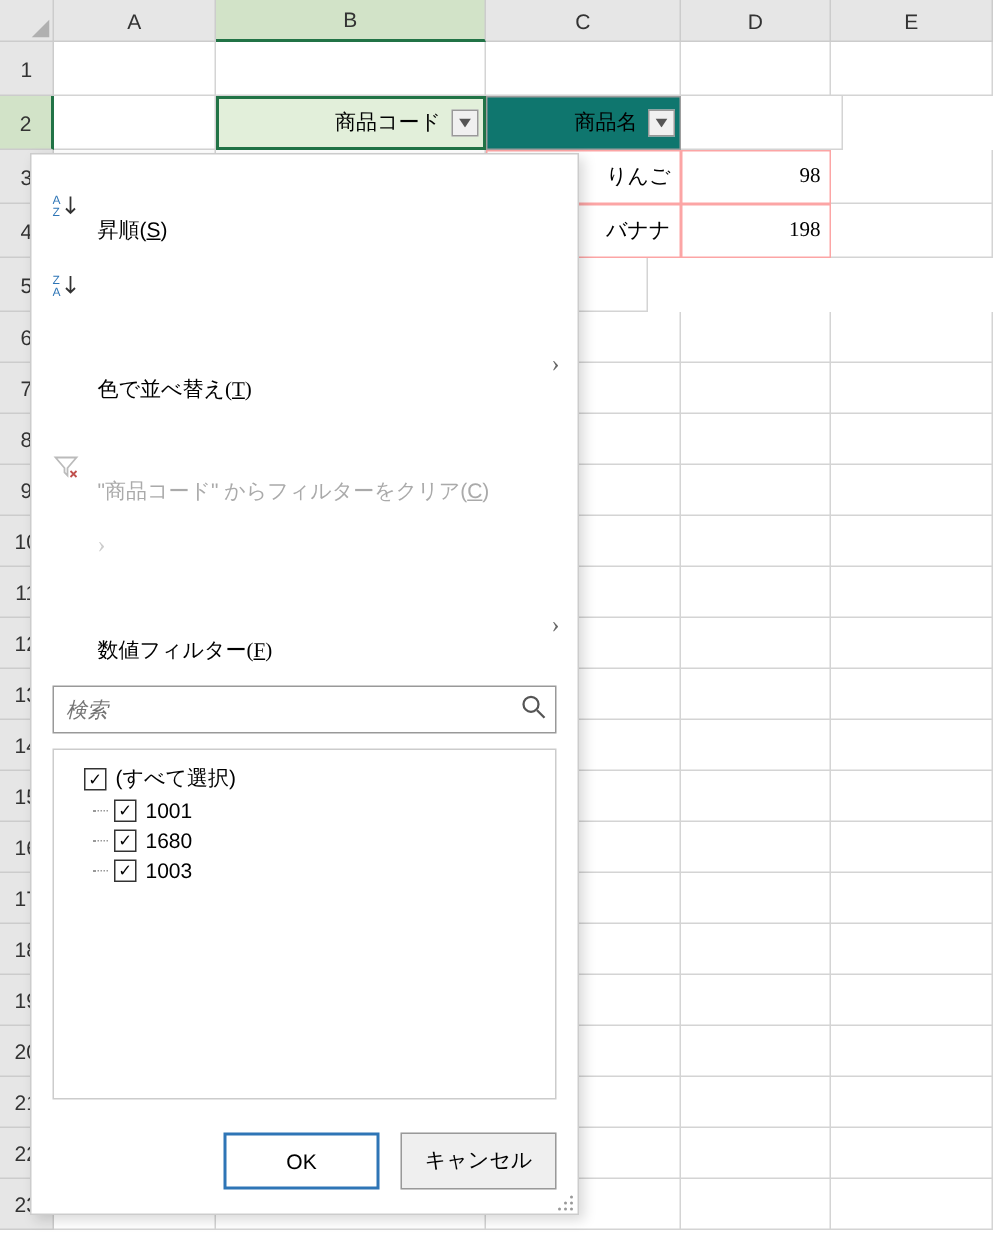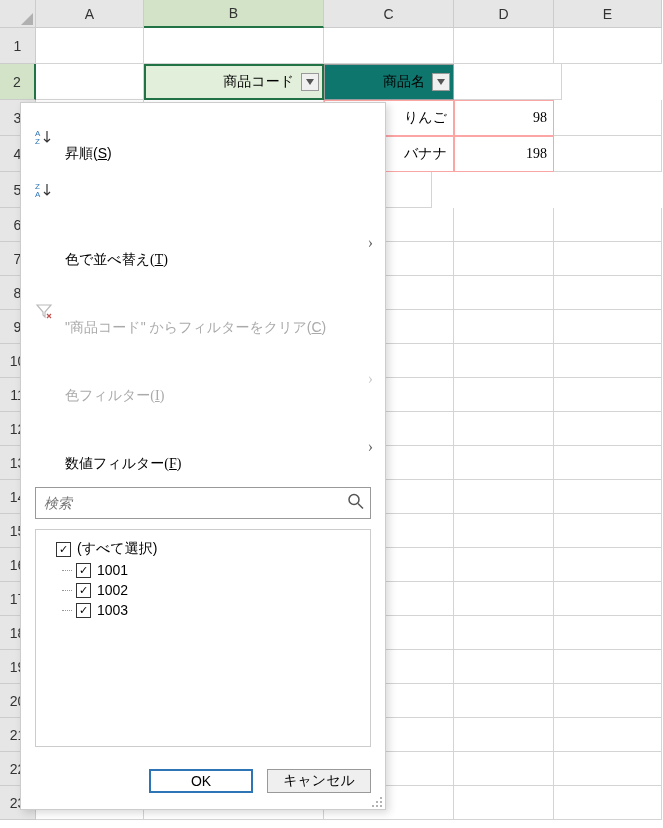--- a/index.html
+++ b/index.html
@@ -202,21 +202,21 @@
     }
     
     .button-row {
       display: flex;
       justify-content: flex-end;
       gap: 14px;
       padding: 12px 14px 16px 14px;
     }
     .btn {
       width: 104px;
-      height: 24px;
+      height: 38px;
       border: 1px solid #999;
       background: #efefef;
       display: flex;
       align-items: center;
       justify-content: center;
       cursor: pointer;
     }
     .btn.primary {
       border: 2px solid #2e75b6;
       background: #fff;
@@ -479,21 +479,20 @@
     <span class="menu-icon">
       <svg width="18" height="18" viewBox="0 0 18 18">
           <path d="M2 3 L16 3 L10 10 L10 15 L8 13 L8 10 Z" fill="none" stroke="#bbb" stroke-width="1.2"></path>
           <path d="M12 12 L16 16 M16 12 L12 16" stroke="#c0504d" stroke-width="1.2"></path>
         </svg>
     </span>
     <span class="menu-label"><span>"</span><span>商品コード</span><span>" からフィルターをクリア(</span><u>C</u><span>)</span></span>
   </div>
 
   <div class="menu-item menu-indent disabled">
-    <span class="menu-label"><span>色フィルター(</span><u>I</u><span>)</span></span>
     <span class="menu-chevron disabled">›</span>
   </div>
 
   <div class="menu-item menu-indent">
     <span class="menu-label"><span>数値フィルター(</span><u>F</u><span>)</span></span>
     <span class="menu-chevron">›</span>
   </div>
 
   <div class="search-box">
     <input type="text" placeholder="検索" style="">
@@ -511,21 +510,21 @@
       <span>(すべて選択)</span>
     </div>
     <div class="tree-item child">
       <span class="tree-h"></span>
       <span class="check">✓</span>
       <span>1001</span>
     </div>
     <div class="tree-item child">
       <span class="tree-h"></span>
       <span class="check">✓</span>
-      <span>1002</span>
+      <span>1680</span>
     </div>
     <div class="tree-item child">
       <span class="tree-h"></span>
       <span class="check">✓</span>
       <span>1003</span>
     </div>
   </div>
 
   <div class="button-row">
     <div class="btn primary">OK</div>

